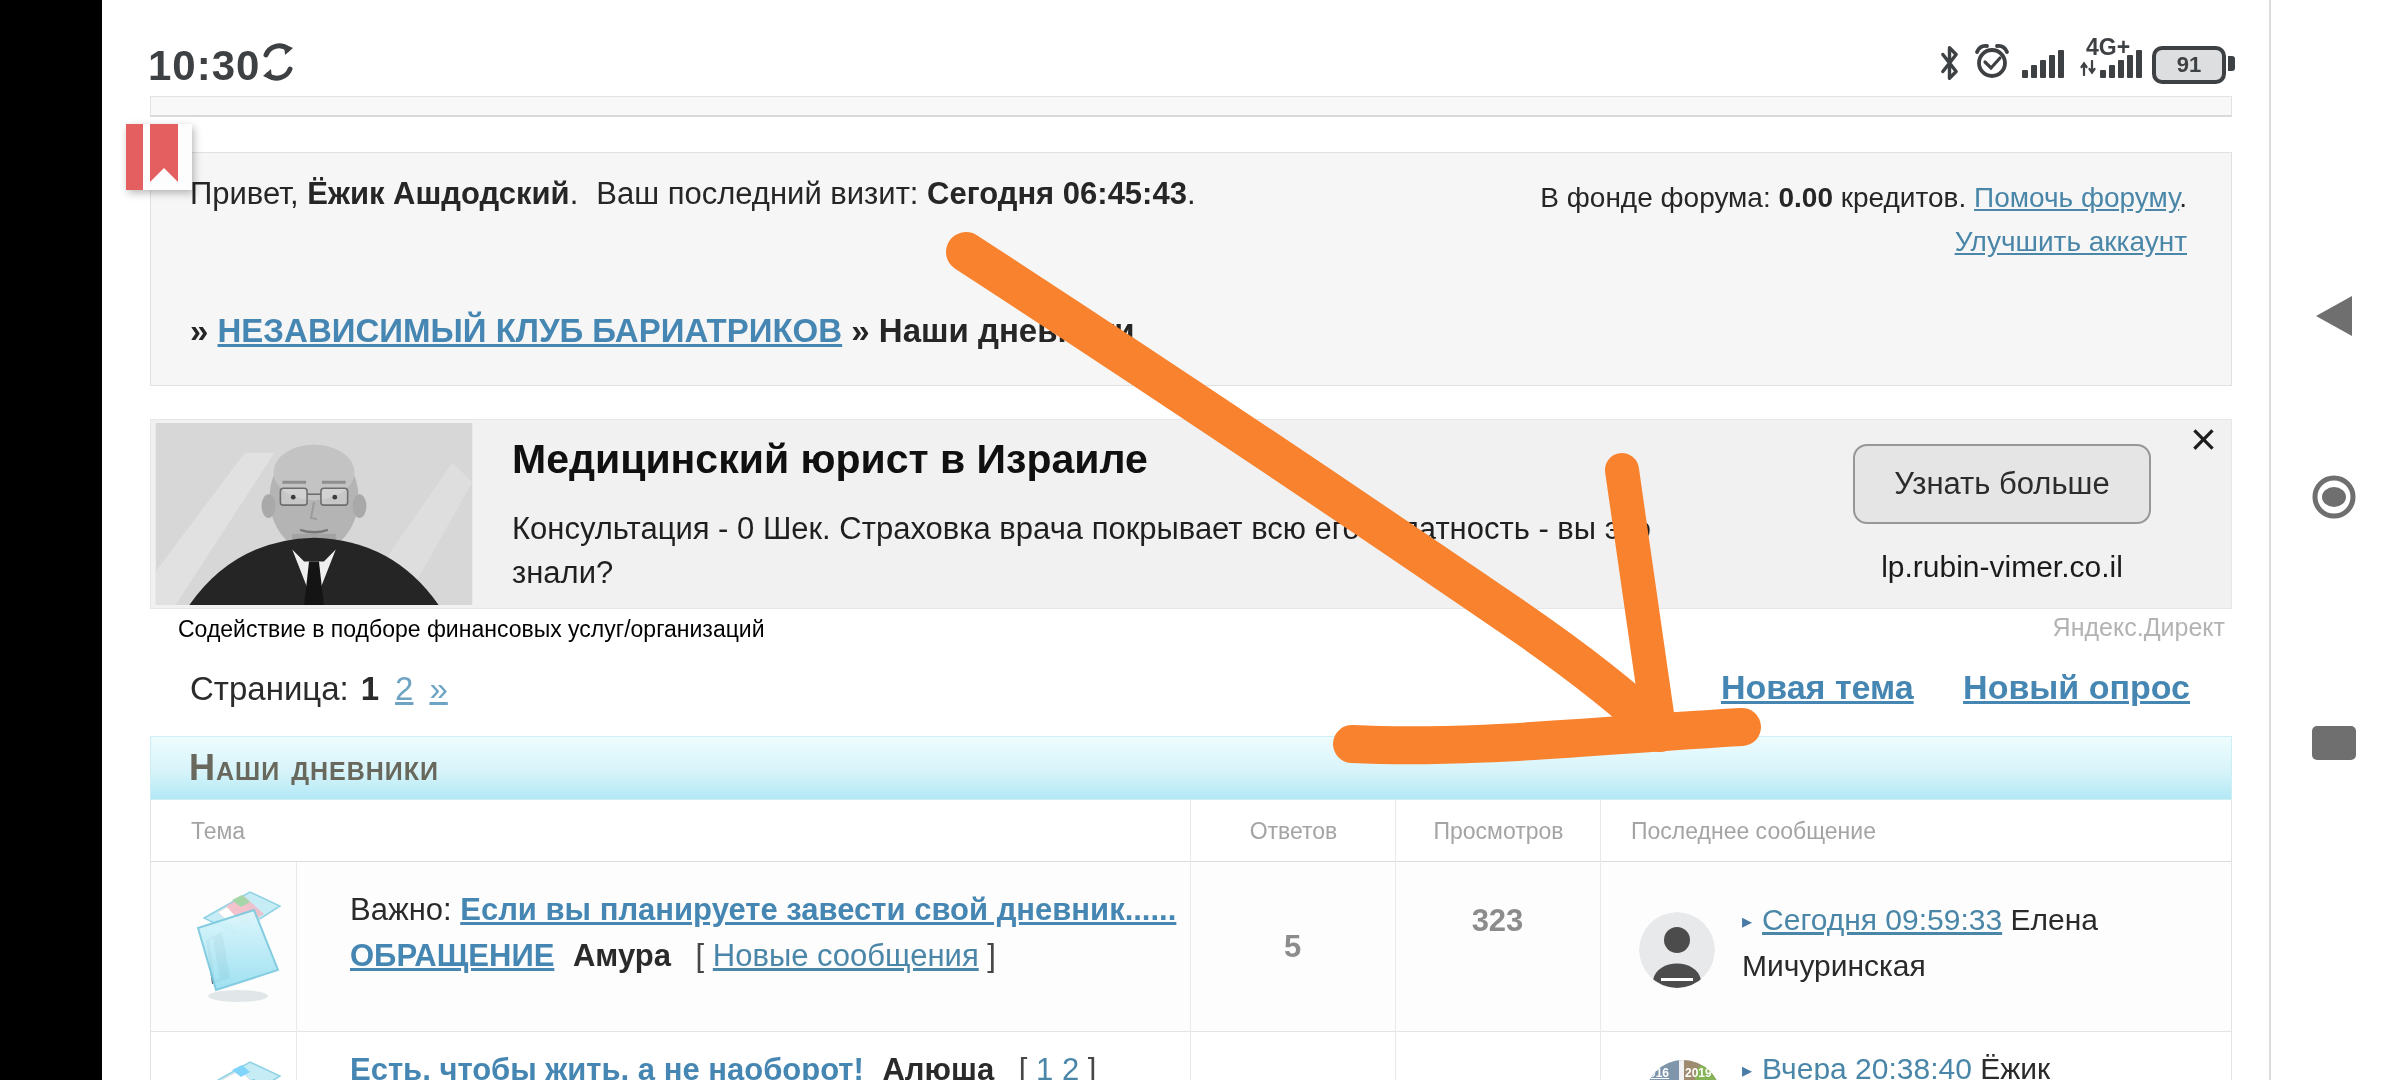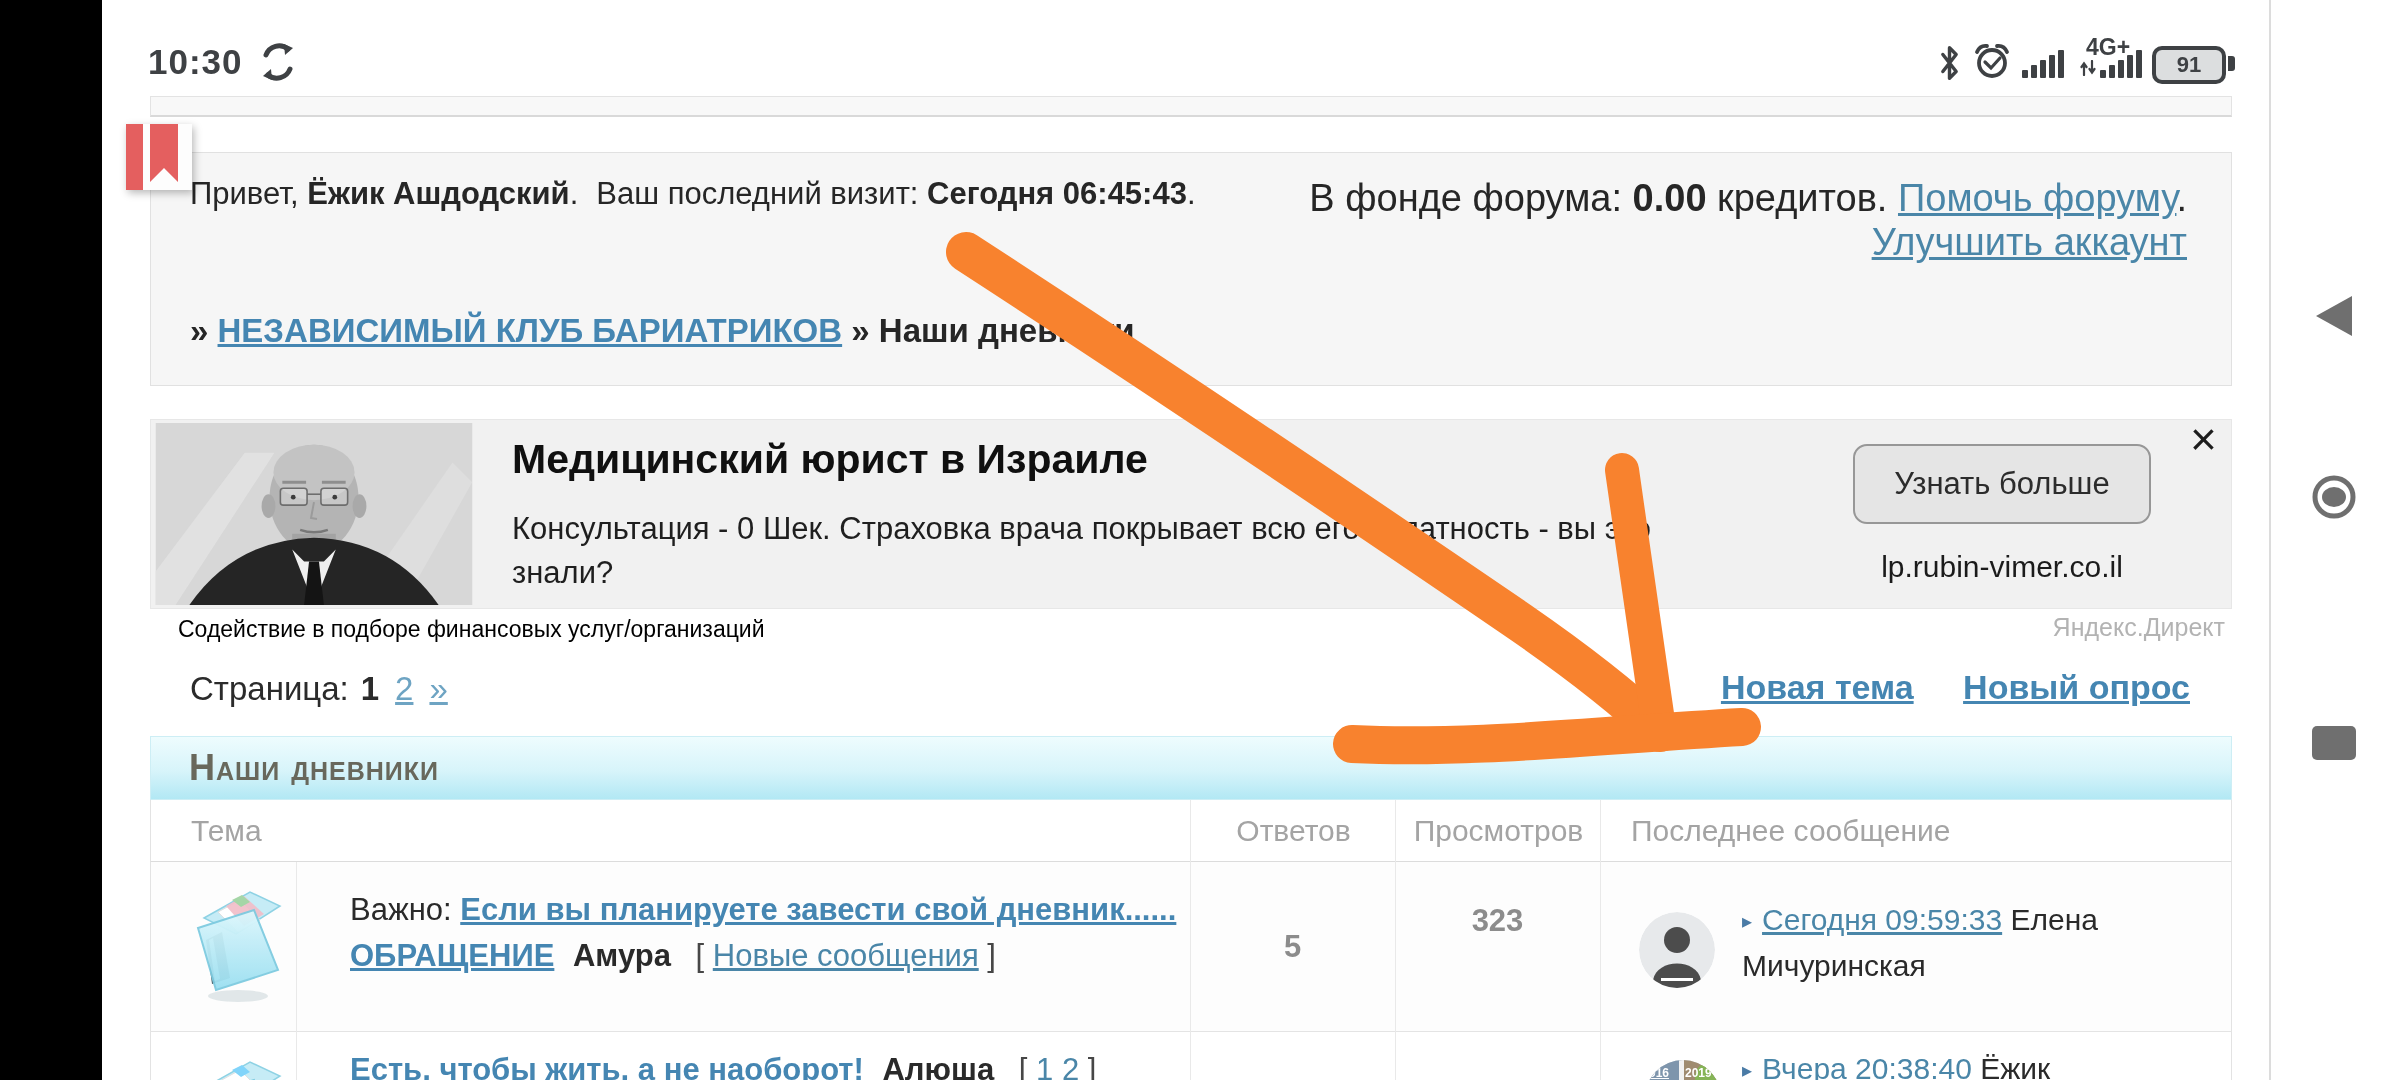--- a/index.html
+++ b/index.html
@@ -3,21 +3,21 @@
 <meta charset="utf-8">
 <style>
   html,body{margin:0;padding:0;background:#fff;}
   #screen{position:relative;width:2400px;height:1080px;background:#ffffff;overflow:hidden;
           font-family:"Liberation Sans","DejaVu Sans",sans-serif;color:#222;}
   .abs{position:absolute;}
   
   .black-bar{left:0;top:0;width:102px;height:1080px;background:#000;}
   .nav-divider{left:2269px;top:0;width:2px;height:1080px;background:#dcdcdc;}
   
-  .status-time{left:148px;top:42px;font-size:35px;font-weight:bold;color:#3e4144;letter-spacing:1px;}
+  .status-time{left:148px;top:42px;font-size:42px;font-weight:bold;color:#3e4144;letter-spacing:1px;}
   .sb-icon{color:#3e4144;}
   .battery{left:2152px;top:46px;width:66px;height:30px;border:4px solid #3e4144;border-radius:10px;
            background:#dcdedf;display:flex;align-items:center;justify-content:center;}
   .battery .pct{font-size:22px;font-weight:bold;color:#3e4144;}
   .battery-nub{left:2228px;top:56px;width:7px;height:15px;background:#3e4144;border-radius:0 3px 3px 0;}
   .g4-label{left:2086px;top:34px;font-size:23px;font-weight:bold;color:#3e4144;}
   
   .panel{background:#f6f6f6;border:1px solid #e1e1e1;box-sizing:border-box;}
   .sliver{left:150px;top:96px;width:2082px;height:21px;background:#f8f8f8;
           border:1px solid #e3e3e3;border-bottom:2px solid #d9d9d9;box-sizing:border-box;}
@@ -30,21 +30,21 @@
   
   a{cursor:pointer;}
   .lnk{color:#4a86a8;text-decoration:underline;}
   .lnk-b{color:#4586b2;text-decoration:underline;font-weight:bold;}
   .lnk-lite{color:#6ea4c3;text-decoration:underline;}
   .bold{font-weight:bold;}
   
   .greet-box{left:150px;top:152px;width:2082px;height:234px;}
   .greet-line{left:190px;top:176px;font-size:31px;color:#262626;}
   .visit-label{margin-left:18px;}
-  .fund-block{right:213px;top:176px;text-align:right;font-size:38px;color:#262626;line-height:44px;}
+  .fund-block{right:213px;top:176px;text-align:right;font-size:28px;color:#262626;line-height:44px;}
   .crumb{left:190px;top:312px;font-size:33px;font-weight:bold;color:#262626;}
   
   .ad-box{left:150px;top:419px;width:2082px;height:190px;background:#f1f1f1;border:1px solid #e7e7e7;box-sizing:border-box;}
   .ad-title{left:512px;top:436px;font-size:41px;font-weight:bold;color:#101010;}
   .ad-line{font-size:31px;color:#1f1f1f;}
   .ad-button{left:1853px;top:444px;width:298px;height:80px;background:#e5e5e5;border:2px solid #979797;
              border-radius:14px;display:flex;align-items:center;justify-content:center;box-sizing:border-box;}
   .ad-button span{font-size:31px;color:#2c2c2c;}
   .ad-url{left:1840px;top:550px;width:324px;text-align:center;font-size:30px;color:#1b1b1b;}
   .ad-close{left:2190px;top:416px;font-size:46px;color:#1d1d1d;line-height:46px;}
@@ -57,21 +57,21 @@
   .actions{right:210px;top:668px;font-size:34px;}
   .actions a{margin-left:40px;}
   
   .section-band{left:150px;top:736px;width:2082px;height:64px;
       background:linear-gradient(180deg,#eefcfe 0%,#d7f4fa 55%,#b2e8f4 100%);
       border:1px solid #cdeef5;box-sizing:border-box;display:flex;align-items:center;}
   .section-band span{margin-left:38px;font-size:36px;font-weight:bold;font-variant:small-caps;
       color:#68685c;letter-spacing:1px;}
   .thead{left:150px;top:800px;width:2082px;height:62px;background:#fff;border:1px solid #e3e3e3;
       border-top:none;border-bottom:1px solid #dcdcdc;box-sizing:border-box;}
-  .th{position:absolute;top:0;height:62px;display:flex;align-items:center;font-size:30px;color:#a4a4a4;}
+  .th{position:absolute;top:0;height:62px;display:flex;align-items:center;font-size:23px;color:#a4a4a4;}
   .row{left:150px;width:2082px;background:#fdfdfd;border-left:1px solid #e3e3e3;border-right:1px solid #e3e3e3;
       box-sizing:border-box;}
   .vline{background:#e9e9e9;width:1px;}
   .cell-num{position:absolute;display:flex;align-items:center;justify-content:center;
       font-size:31px;font-weight:bold;color:#8c8c8c;}
   .topic{font-size:31px;color:#2a2a2a;}
   .bracket{color:#474747;}
   .post-marker{display:inline-block;color:#4a7ba6;font-size:20px;margin-right:10px;vertical-align:2px;}
   .avatar1{left:1639px;top:912px;width:76px;height:76px;}
   .avatar2{left:1645px;top:1060px;width:76px;height:76px;border-radius:50%;overflow:hidden;background:#c5cdd4;}

